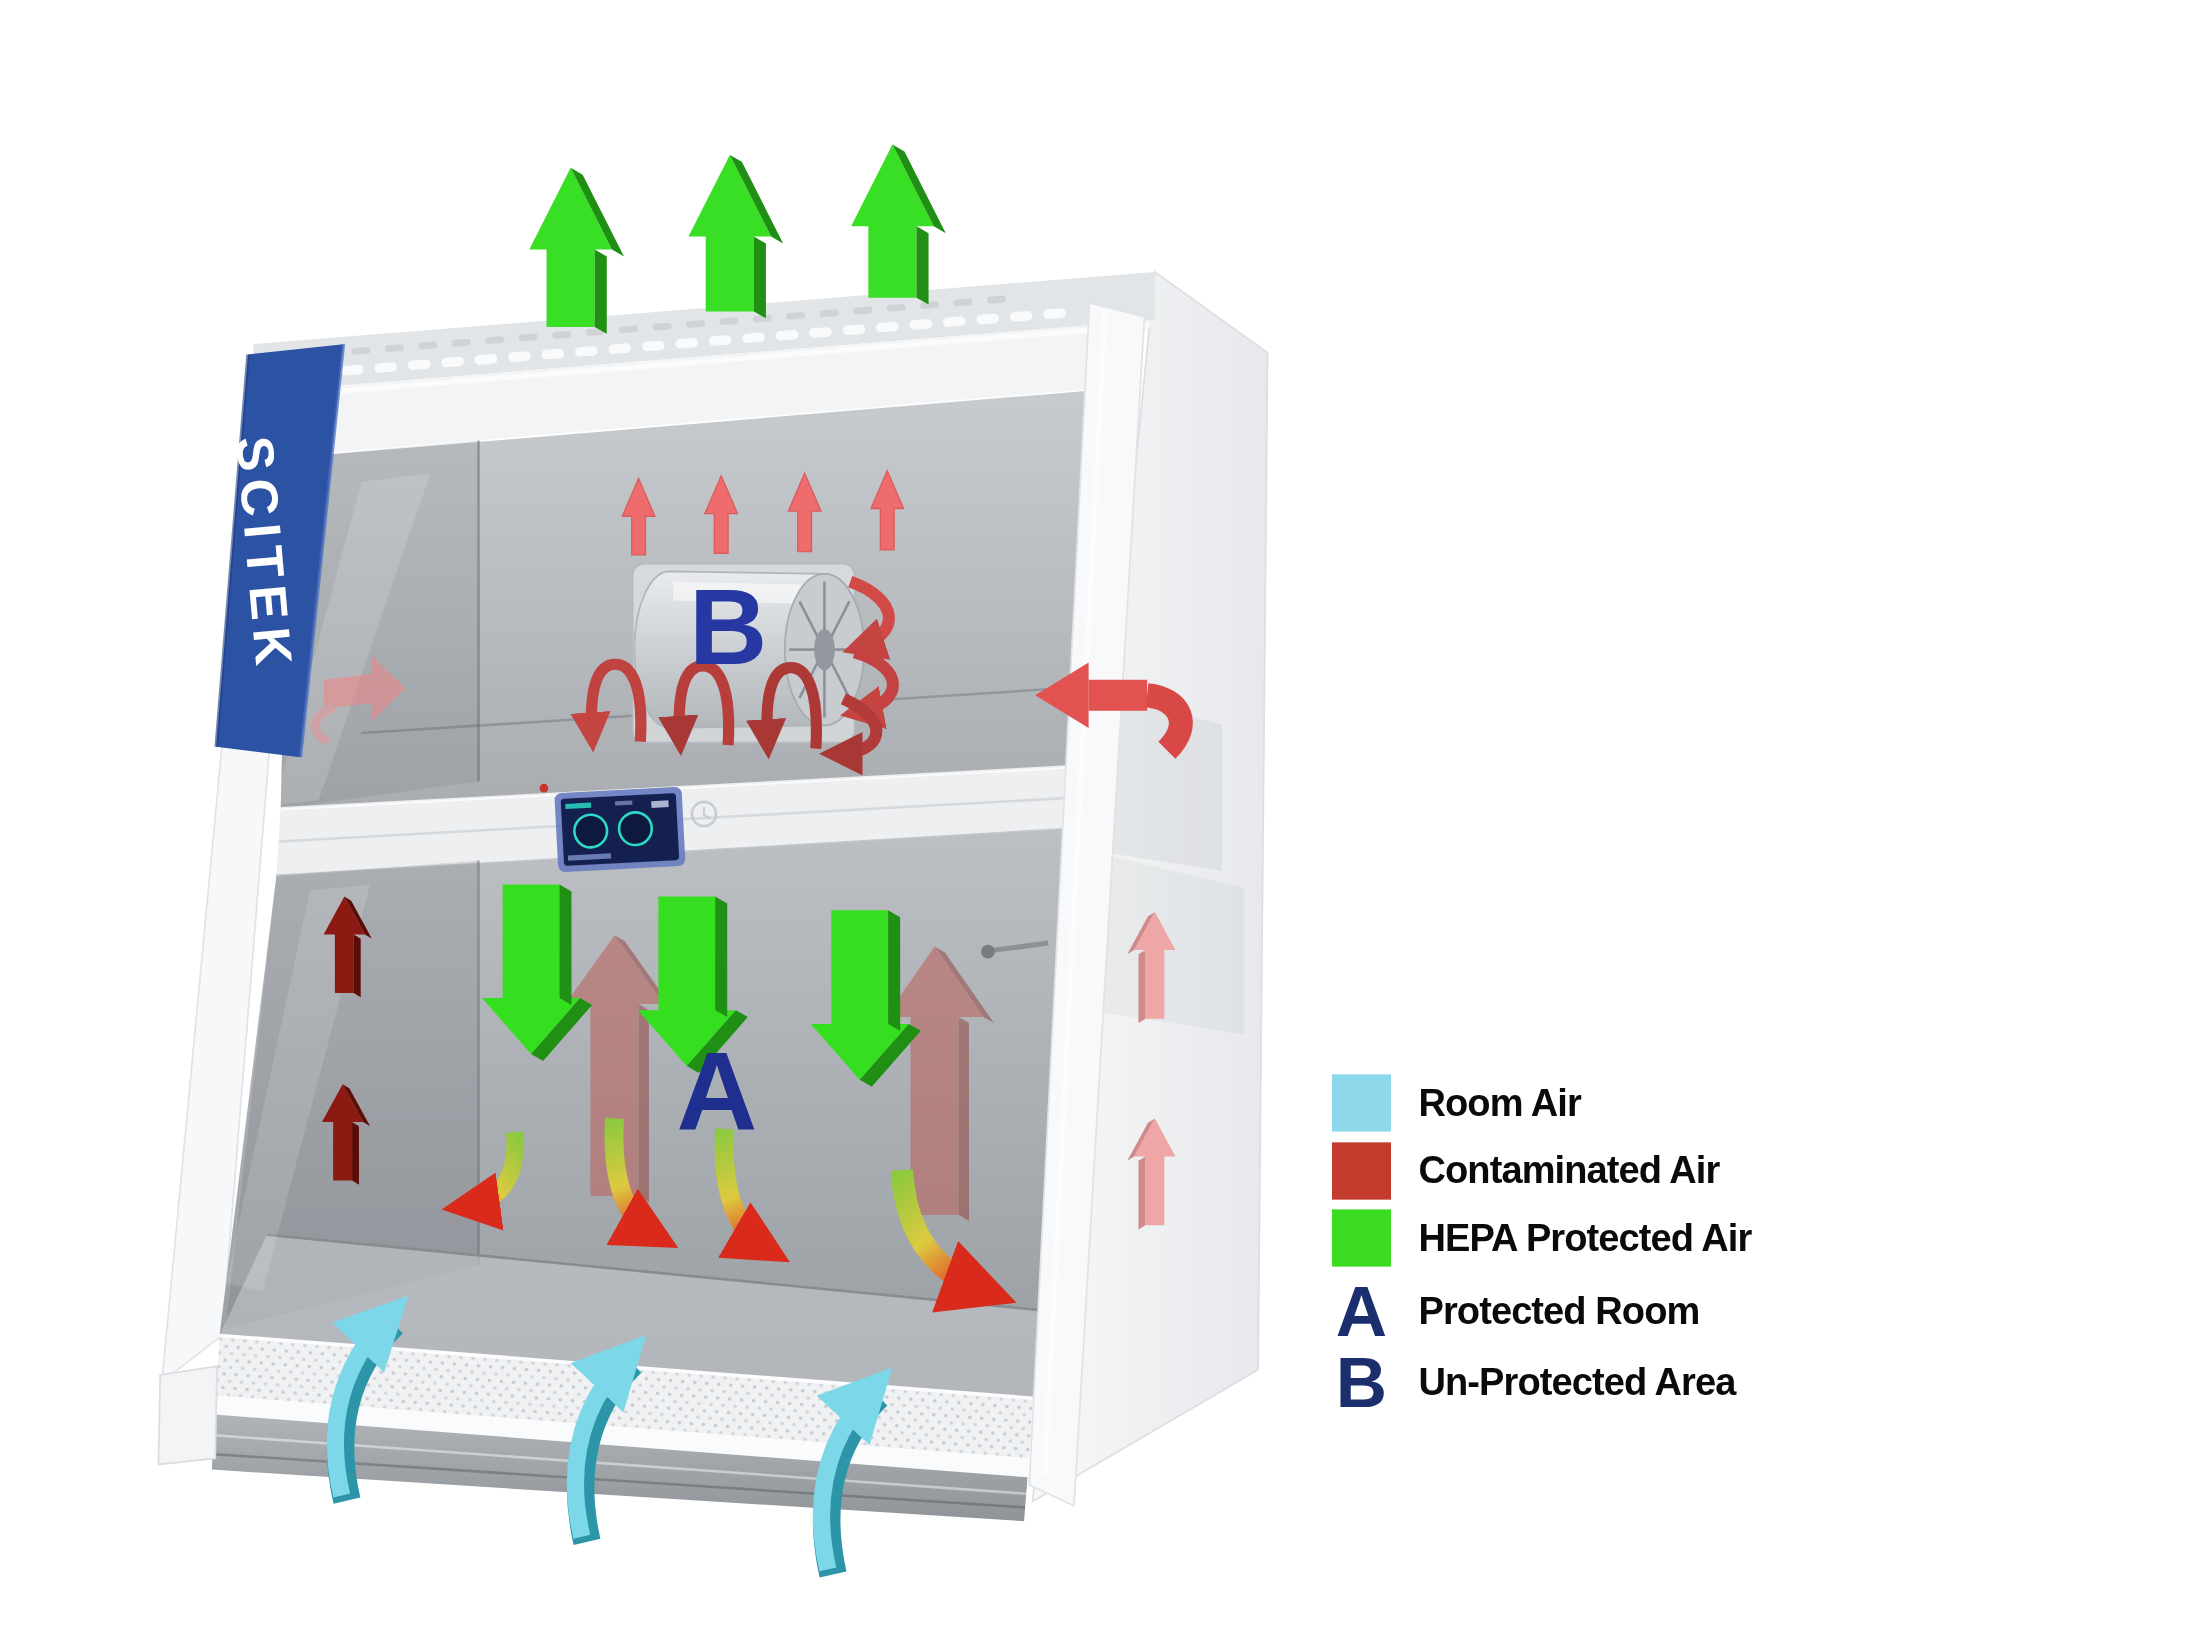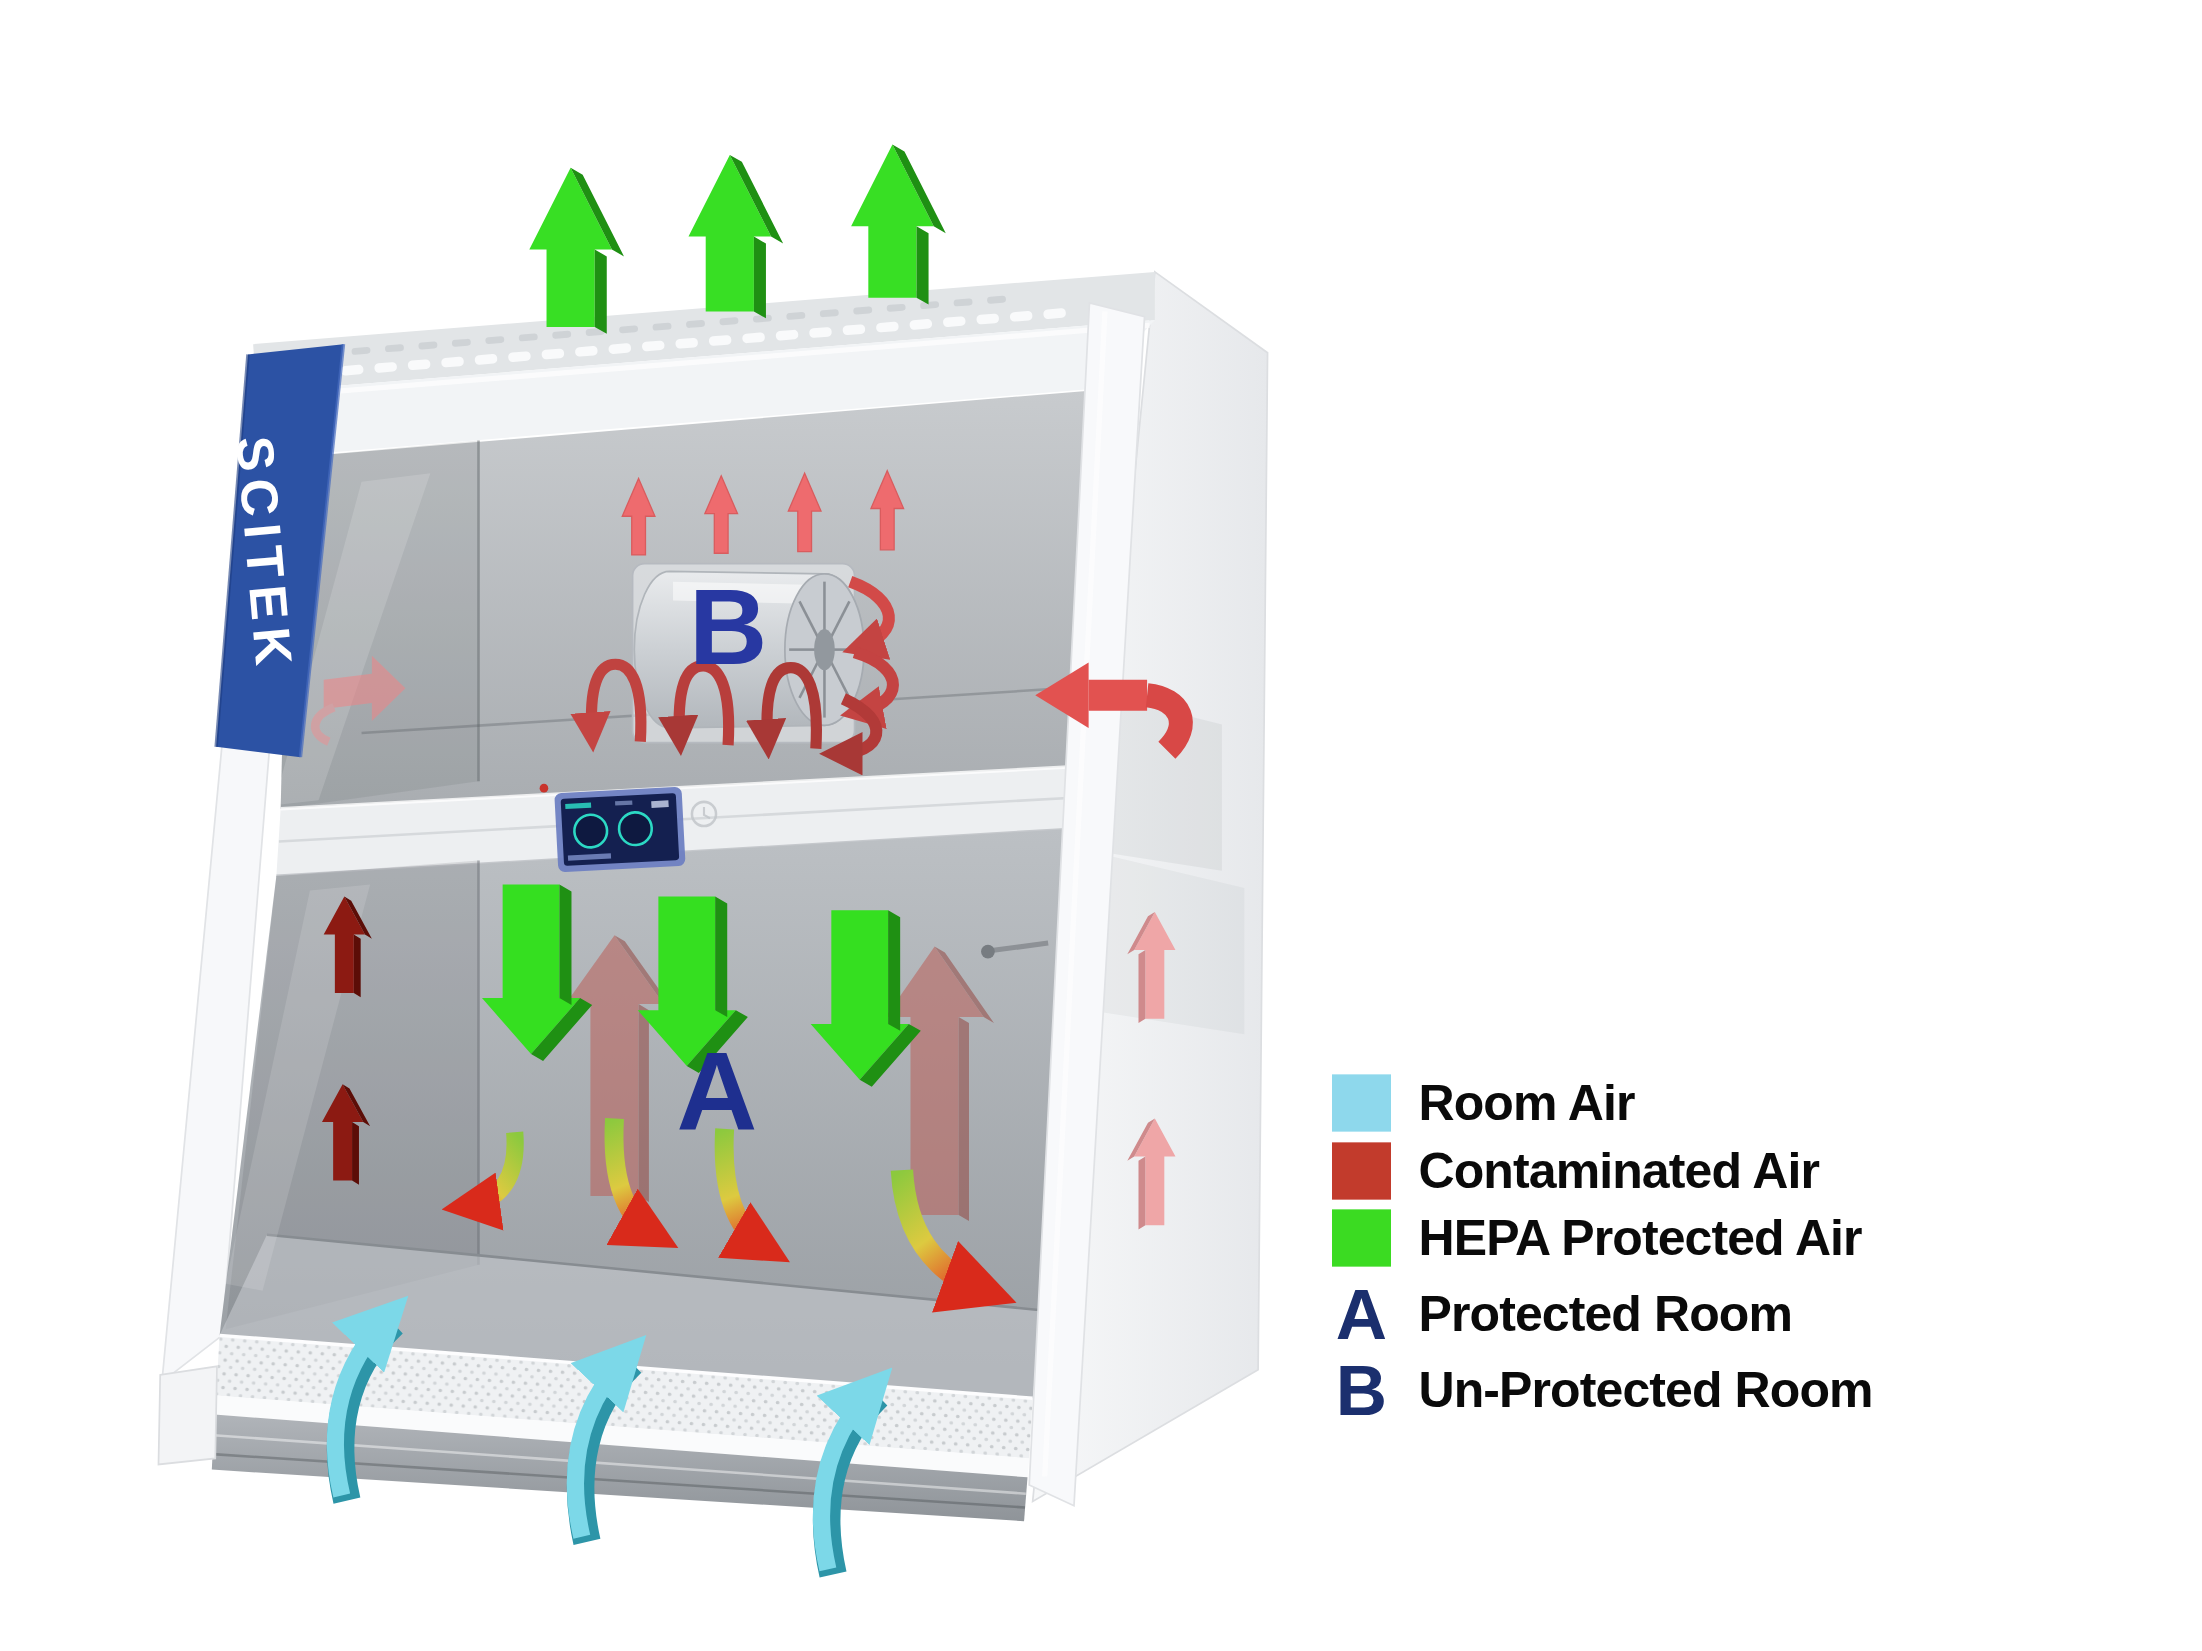--- a/index.html
+++ b/index.html
@@ -14,21 +14,21 @@
     writing-mode:vertical-rl;text-orientation:mixed;
     transform:rotate(-5deg);transform-origin:50% 50%;
     font-size:52px;font-weight:800;letter-spacing:7.7px;color:#ffffff;
     user-select:none;
   }
 
   
   .legend{position:absolute;left:1332px;top:1074px;}
   .legend-row{display:flex;align-items:center;margin-bottom:9.5px;}
   .legend-row .swatch{width:59px;height:58px;flex:0 0 59px;}
-  .legend-label{margin-left:27.5px;font-size:50px;font-weight:700;color:#0a0a0a;
+  .legend-label{margin-left:27.5px;font-size:38px;font-weight:700;color:#0a0a0a;
                 letter-spacing:-0.9px;white-space:nowrap;}
   .legend-row.area{margin-top:18px;margin-bottom:17px;}
   .legend-letter{width:59px;flex:0 0 59px;text-align:center;
                  font-size:71px;font-weight:800;color:#1b2f6e;line-height:53px;}
 </style>
 </head>
 <body>
 
 <div id="page">
 
@@ -367,18 +367,18 @@
         <rect x="0" y="0" width="69" height="67" fill="#3bdb22"></rect>
       </svg>
       <span class="legend-label">HEPA Protected Air</span>
     </div>
     <div class="legend-row area">
       <span class="legend-letter">A</span>
       <span class="legend-label">Protected Room</span>
     </div>
     <div class="legend-row area">
       <span class="legend-letter">B</span>
-      <span class="legend-label">Un-Protected Room</span>
+      <span class="legend-label">Un-Protected Area</span>
     </div>
   </div>
 
 </div>
 
 
 </body></html>

